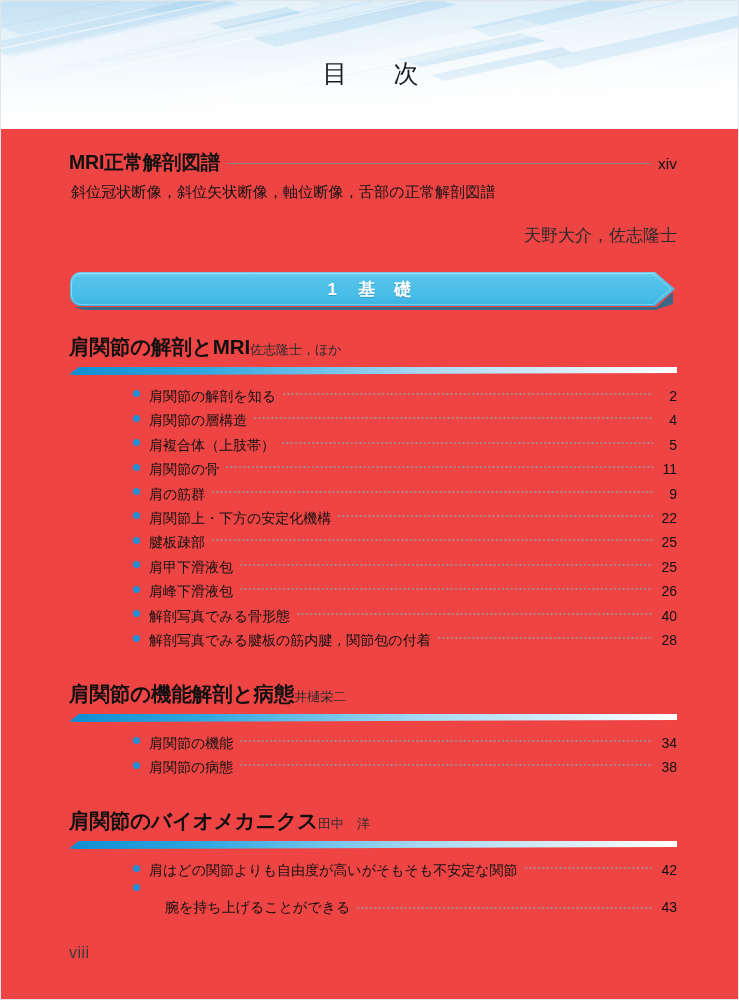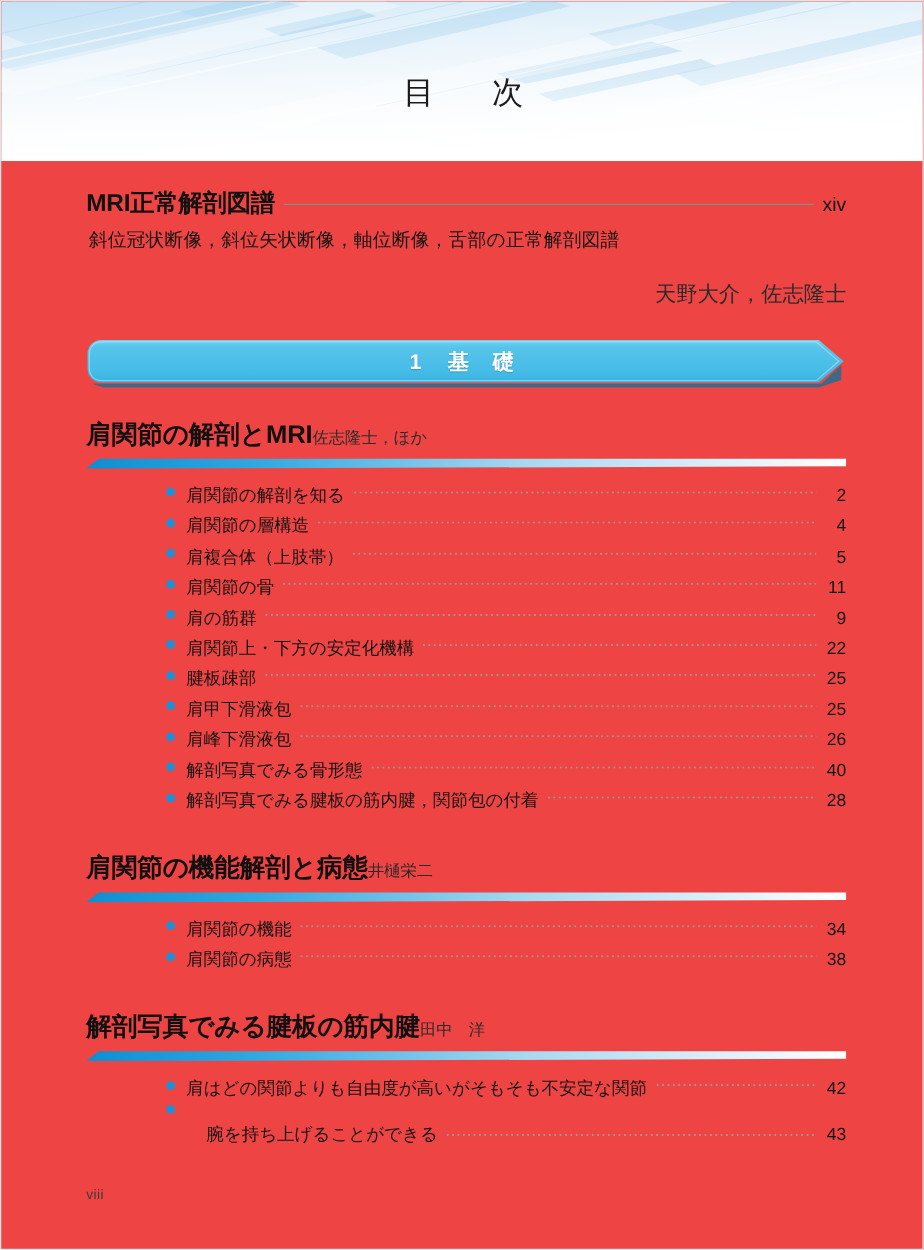--- a/index.html
+++ b/index.html
@@ -212,21 +212,21 @@
     align-items: baseline;
     padding-left: 32px;
     margin-top: 5px;
   }
 
   
   .folio {
     position: absolute;
     left: 68px;
     bottom: 37px;
-    font-size: 11px;
+    font-size: 16px;
     color: #3a3a3a;
     letter-spacing: 0.03em;
   }
 </style>
 </head>
 <body>
 
 <div class="page">
 
   <div class="header-art">
@@ -428,21 +428,21 @@
           <span class="bullet"></span>
           <span class="etext">肩関節の病態</span>
           <span class="leader"></span>
           <span class="epage">38</span>
         </div>
       </div>
     </div>
 
     <div class="chapter">
       <div class="chap-head">
-        <span class="chap-title">解剖写真でみる腱板の筋内腱</span>
+        <span class="chap-title">肩関節のバイオメカニクス</span>
         <span class="chap-author">田中　洋</span>
       </div>
       <div class="chap-underline">
         <svg width="608" height="9" viewBox="0 0 608 9" preserveAspectRatio="none" xmlns="http://www.w3.org/2000/svg">
           <polygon points="0,8.5 10,1 608,1 608,7 8,9" fill="url(#ul1)"></polygon>
         </svg>
       </div>
       <div class="entries">
         <div class="entry">
           <span class="bullet"></span>

